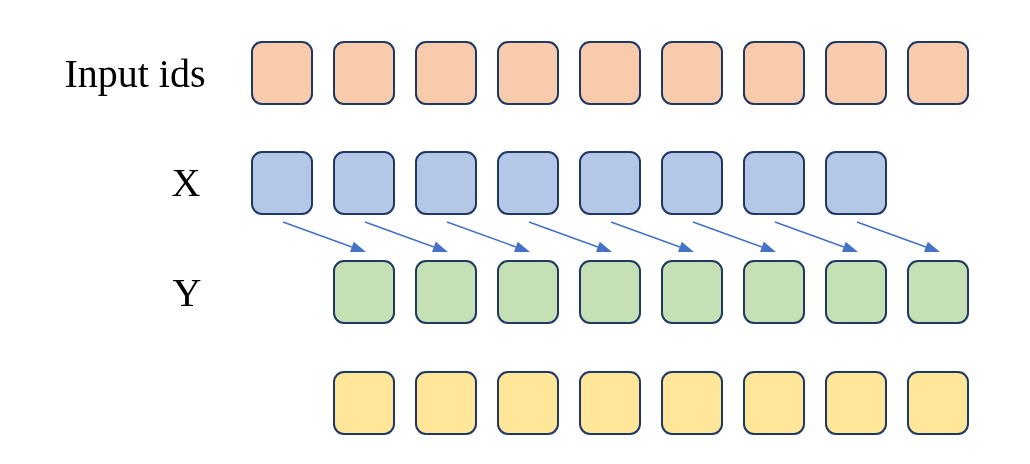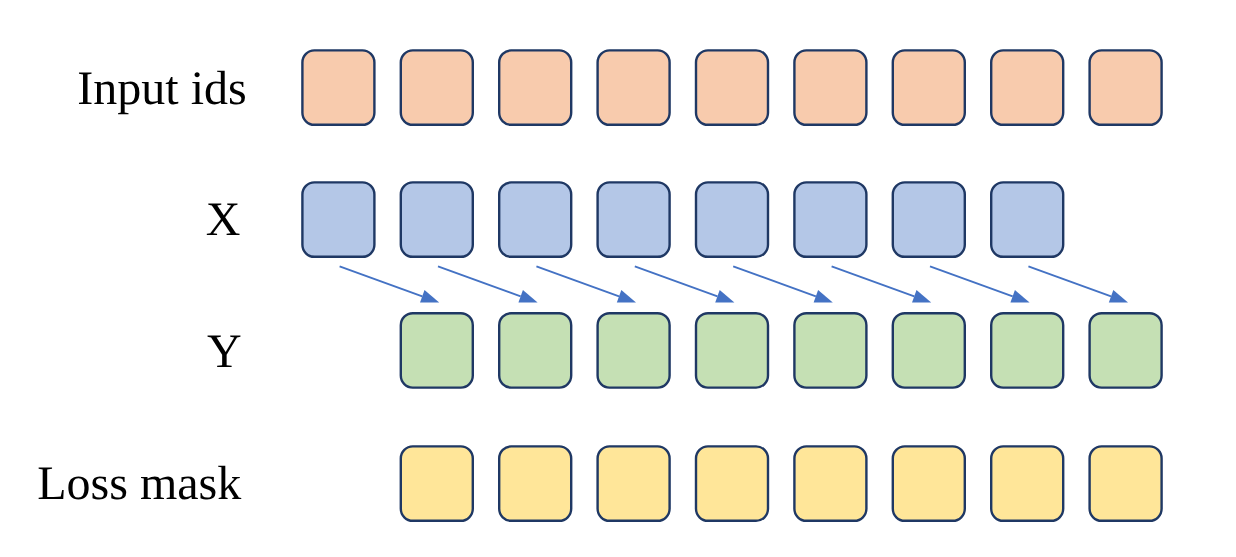--- a/index.html
+++ b/index.html
@@ -64,21 +64,20 @@
       <polygon points="776,252 760.0236244509697,252.07364995820473 763.7627761752108,241.72866352113755" fill="#4472C4"></polygon>
       <line x1="775" y1="222" x2="843.8932003130902" y2="246.90115673967114" stroke="#4472C4" stroke-width="1.6"></line>
       <polygon points="858,252 842.0236244509697,252.07364995820473 845.7627761752108,241.72866352113755" fill="#4472C4"></polygon>
       <line x1="857" y1="222" x2="925.8932003130902" y2="246.90115673967114" stroke="#4472C4" stroke-width="1.6"></line>
       <polygon points="940,252 924.0236244509697,252.07364995820473 927.7627761752108,241.72866352113755" fill="#4472C4"></polygon>
     </svg>
 
   <div class="row-label" style="left:135px; top:74px;">Input ids</div>
   <div class="row-label" style="left:186px; top:183px;">X</div>
   <div class="row-label" style="left:187px; top:293px;">Y</div>
-  <div class="row-label" style="left:116px; top:403px;">Loss mask</div>
 
   <div class="cell-row" id="row-input-ids" style="left:251px; top:41px;">
       <div class="token-cell" style="background: rgb(248, 203, 173); border-color: rgb(31, 56, 100);"></div>
       <div class="token-cell" style="background: rgb(248, 203, 173); border-color: rgb(31, 56, 100);"></div>
       <div class="token-cell" style="background: rgb(248, 203, 173); border-color: rgb(31, 56, 100);"></div>
       <div class="token-cell" style="background: rgb(248, 203, 173); border-color: rgb(31, 56, 100);"></div>
       <div class="token-cell" style="background: rgb(248, 203, 173); border-color: rgb(31, 56, 100);"></div>
       <div class="token-cell" style="background: rgb(248, 203, 173); border-color: rgb(31, 56, 100);"></div>
       <div class="token-cell" style="background: rgb(248, 203, 173); border-color: rgb(31, 56, 100);"></div>
       <div class="token-cell" style="background: rgb(248, 203, 173); border-color: rgb(31, 56, 100);"></div>

